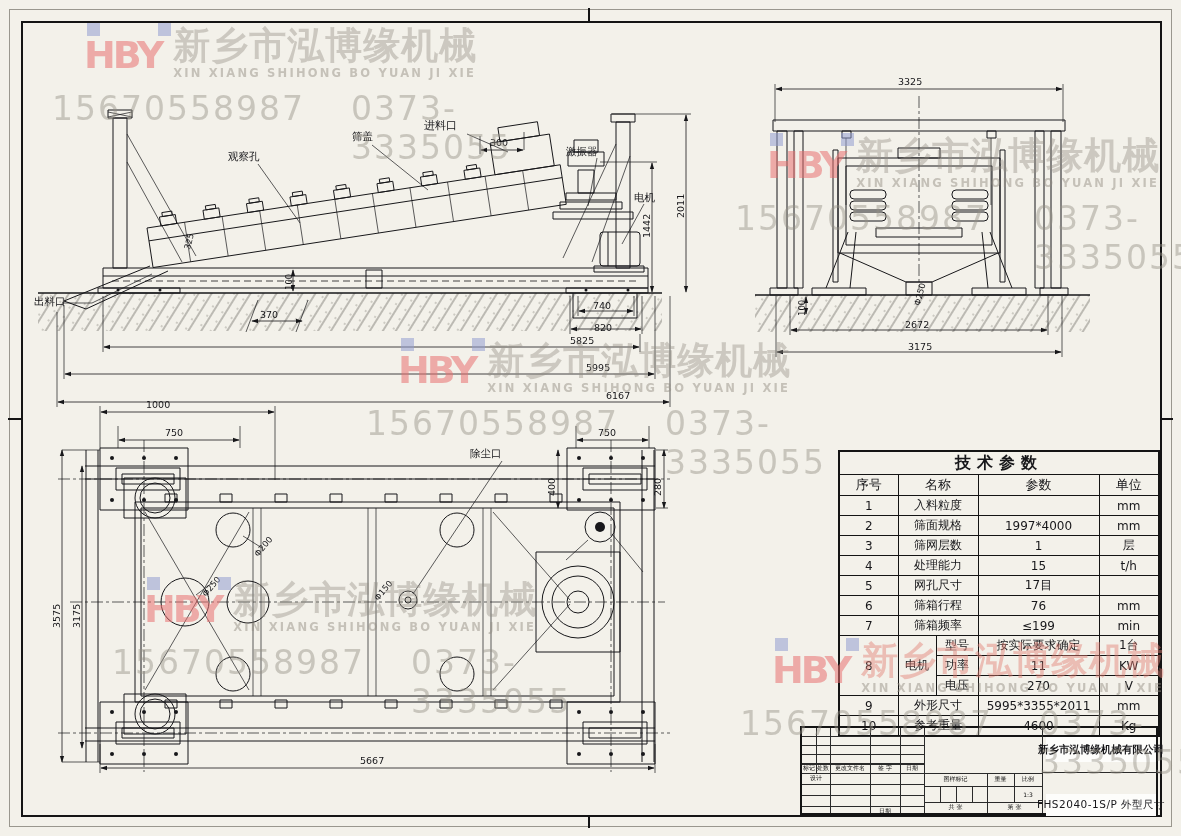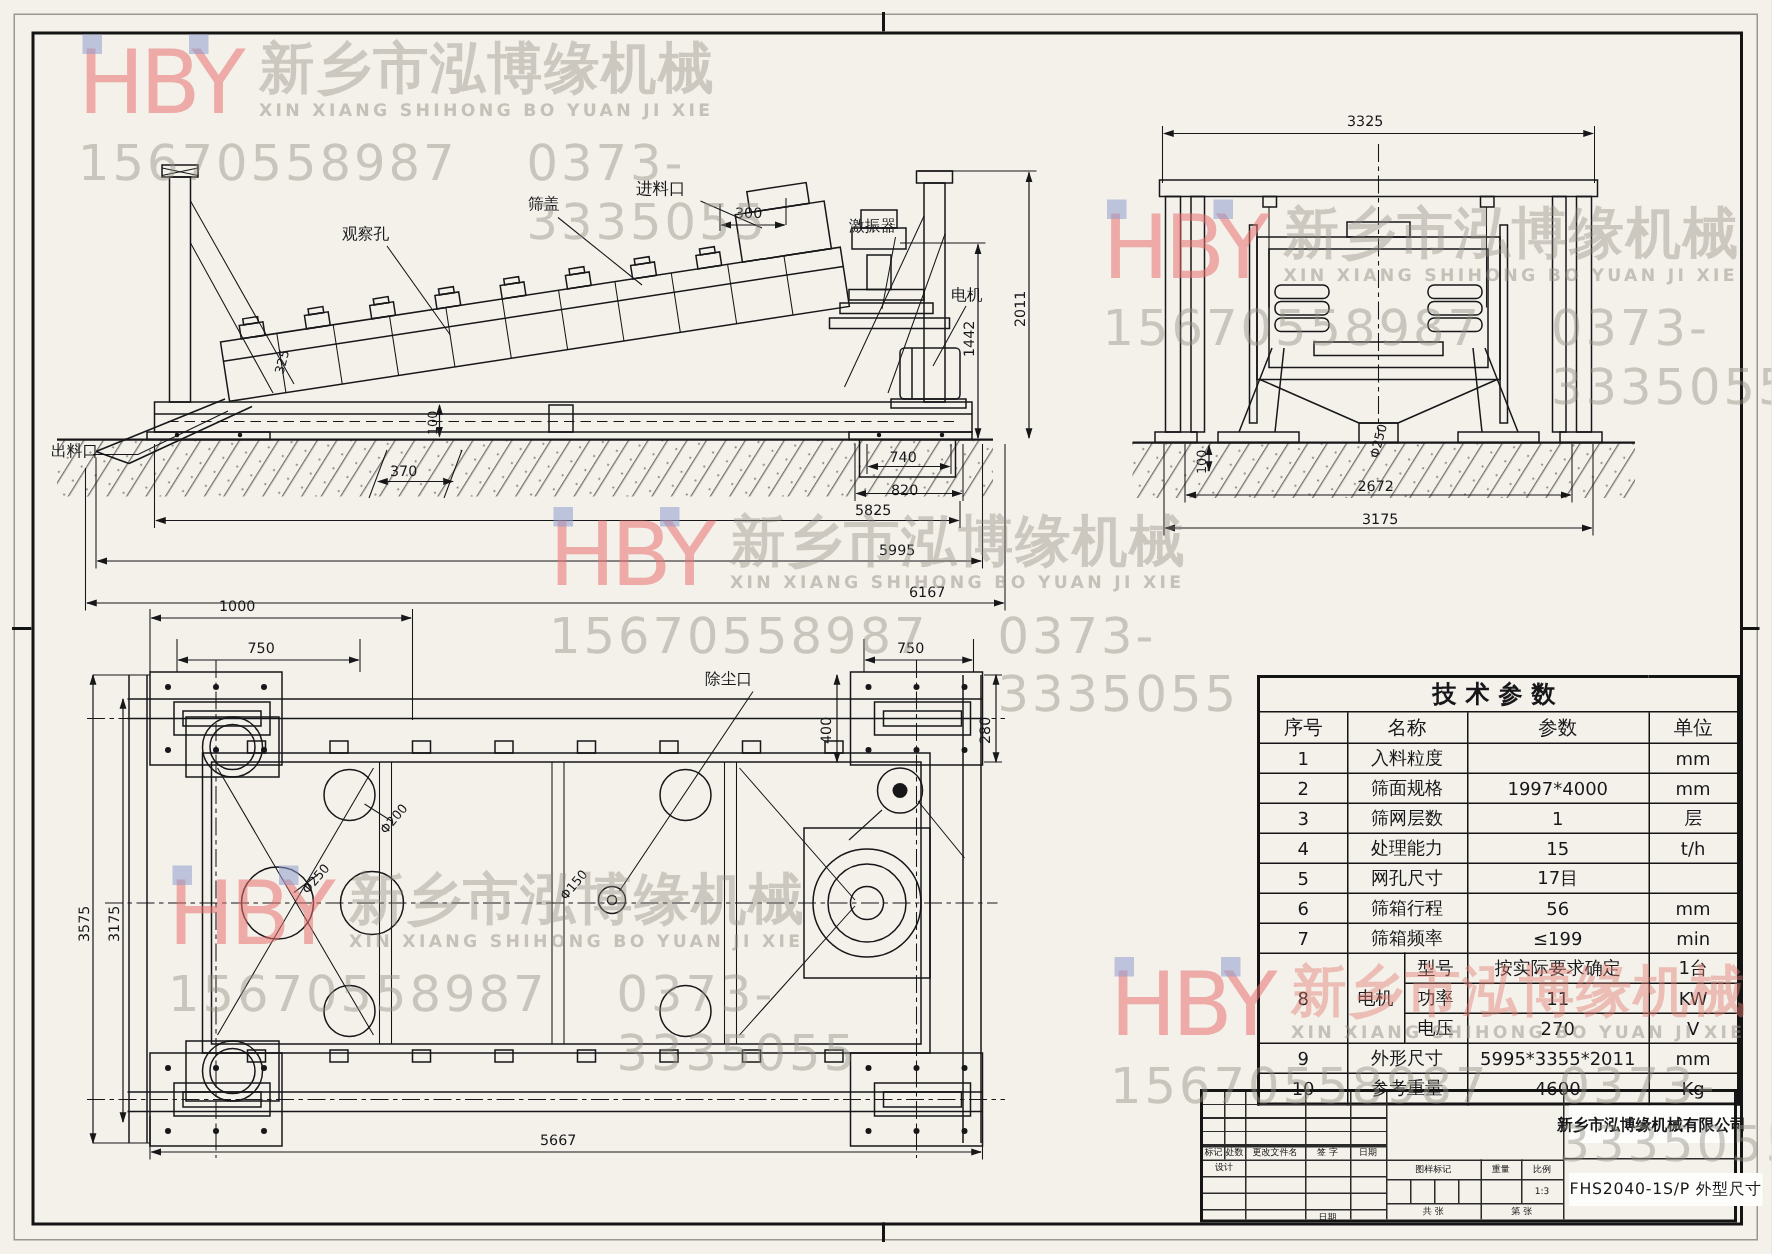--- a/index.html
+++ b/index.html
@@ -18,22 +18,22 @@
   .dot{fill:#17171a;stroke:none;}
   .lbl{position:absolute;z-index:3;font-size:9.5px;line-height:10px;white-space:nowrap;color:#17171a;}
   .cjk{font-size:10.5px;}
   .b{font-weight:normal;font-size:11px;}
   .r90{transform:rotate(-90deg);transform-origin:0 0;}
   .r75{transform:rotate(-75deg);transform-origin:0 0;}
   .r50{transform:rotate(-50deg);transform-origin:0 0;}
   
   .wm{position:absolute;z-index:5;pointer-events:none;width:440px;}
   .wm-row1{display:flex;align-items:flex-start;gap:12px;}
-  .wm-logo{position:relative;font-weight:400;font-size:59px;line-height:58px;letter-spacing:-3px;
-           color:rgba(231,112,112,.55);}
+  .wm-logo{position:relative;font-weight:700;font-size:38px;line-height:58px;letter-spacing:-3px;
+           color:rgba(231,112,112,.55);margin-left:32px;}
   .wm-sq{position:absolute;width:13px;height:13px;background:rgba(146,156,208,.55);top:-3px;}
   .wm-sq1{left:3px;} .wm-sq2{left:74px;}
   .wm-cn{font-size:37px;line-height:40px;letter-spacing:1px;font-weight:700;color:rgba(146,141,130,.40);}
   .wm-py{font-size:11.5px;letter-spacing:2.2px;font-weight:600;color:rgba(146,141,130,.48);}
   .wm-phones{display:flex;gap:46px;font-size:33px;letter-spacing:2px;margin-top:5px;
              color:rgba(148,144,134,.45);}
   .wm-pink .wm-cn{color:rgba(226,126,116,.45);}
   
   table.params{position:absolute;left:838px;top:450px;width:320px;z-index:4;border-collapse:collapse;
                table-layout:fixed;border:2px solid #141414;}
@@ -374,21 +374,21 @@
         </tr>
     <tr>
           <td>5</td>
           <td colspan="2">网孔尺寸</td>
           <td>17目</td>
           <td></td>
         </tr>
     <tr>
           <td>6</td>
           <td colspan="2">筛箱行程</td>
-          <td>56</td>
+          <td>76</td>
           <td>mm</td>
         </tr>
     <tr>
           <td>7</td>
           <td colspan="2">筛箱频率</td>
           <td>≤199</td>
           <td>min</td>
         </tr>
     <tr>
       <td rowspan="3">8</td>
@@ -453,21 +453,21 @@
     <div class="tb-line" style="left:154px;top:58px;width:1px;height:16px"></div>
     <div class="tb-line" style="left:170px;top:58px;width:1px;height:16px"></div>
     <div class="tb-cell" style="left:122px;top:45px;width:63px;height:13px">图样标记</div>
     <div class="tb-cell" style="left:185px;top:45px;width:27px;height:13px">重量</div>
     <div class="tb-cell" style="left:212px;top:45px;width:28px;height:13px">比例</div>
     <div class="tb-cell" style="left:212px;top:58px;width:28px;height:16px">1:3</div>
     <div class="tb-cell" style="left:122px;top:74px;width:63px;height:11px">共 张</div>
     <div class="tb-cell" style="left:185px;top:74px;width:55px;height:11px">第 张</div>
     <div class="tb-line" style="left:240px;top:44px;width:118px;height:1px"></div>
     <div class="tb-white tb-company" style="left:244px;top:9px;width:110px;height:25px">新乡市泓博缘机械有限公司</div>
-    <div class="tb-white tb-drawno" style="left:244px;top:54px;width:129px;height:22px">FHS2040-1S/P  外型尺寸</div>
+    <div class="tb-white tb-drawno" style="left:244px;top:66px;width:110px;height:22px">FHS2040-1S/P  外型尺寸</div>
   </div>
 
   <div class="wm" style="left:52px;top:26px">
     <div class="wm-row1">
       <div class="wm-logo"><span class="wm-sq wm-sq1"></span><span class="wm-sq wm-sq2"></span><span>HBY</span></div>
       <div>
           <div class="wm-cn">新乡市泓博缘机械</div>
            <div class="wm-py">XIN XIANG SHIHONG BO YUAN JI XIE</div>
         </div>
     </div>

